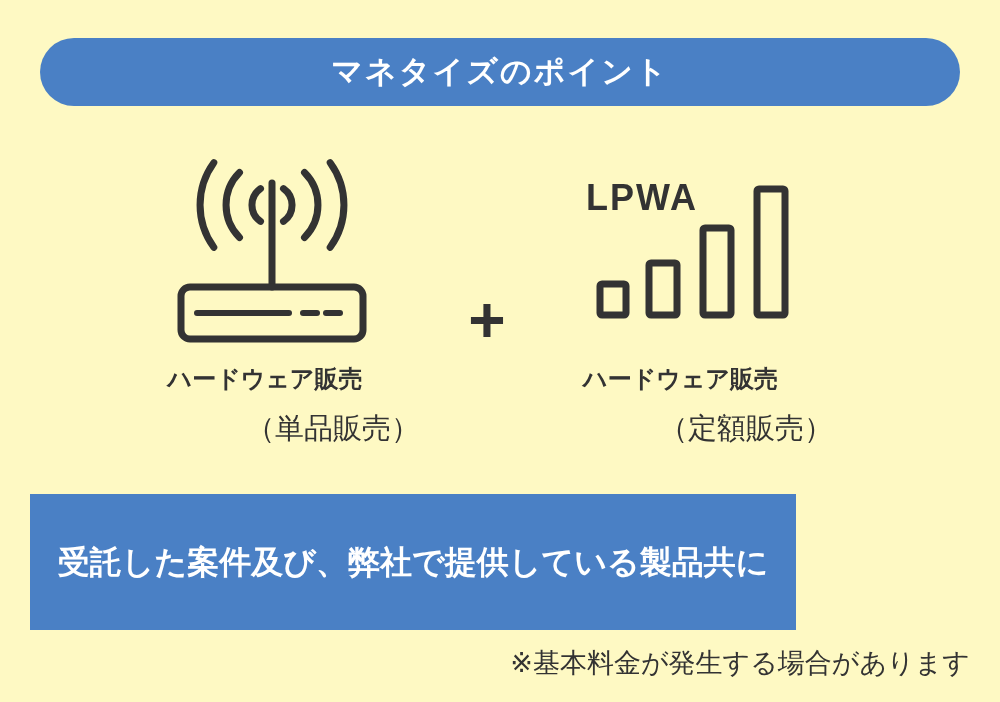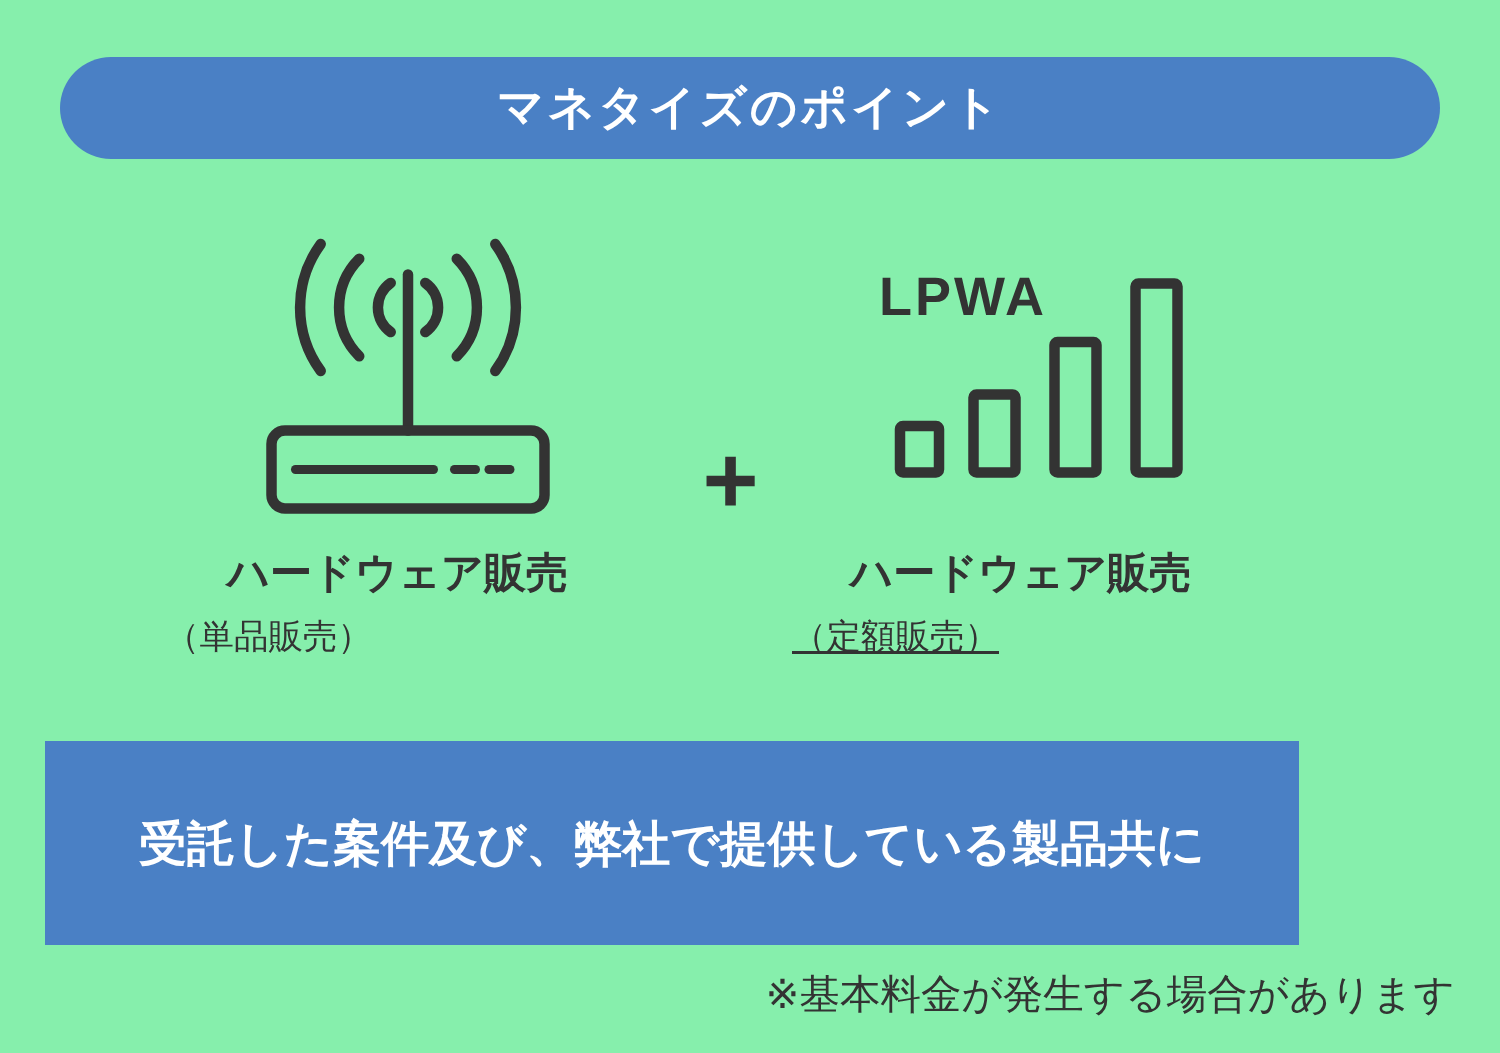--- a/index.html
+++ b/index.html
@@ -4,21 +4,21 @@
 <style>
   html, body {
     margin: 0;
     padding: 0;
     background: #ffffff;
   }
   .slide {
     position: relative;
     width: 1000px;
     height: 702px;
-    background: #86efac;
+    background: #fef9c3;
     overflow: hidden;
     font-family: "Liberation Sans", "DejaVu Sans", sans-serif;
     color: var(--color-ink, #333333);
   }
   .banner {
     position: absolute;
     left: 40px;
     top: 38px;
     width: 920px;
     height: 68px;
@@ -74,42 +74,42 @@
     top: -8px;
     font-size: 36px;
     font-weight: 700;
     letter-spacing: 2px;
     color: var(--color-ink, #333333);
     white-space: nowrap;
   }
   .col-label {
     position: absolute;
     text-align: center;
-    font-size: 28px;
+    font-size: 24px;
     font-weight: 700;
     color: var(--color-ink, #333333);
     white-space: nowrap;
   }
   .col-sublabel {
     position: absolute;
-    text-align: left;
-    font-size: 23px;
+    text-align: right;
+    font-size: 29px;
     font-weight: 500;
     color: var(--color-ink, #333333);
     white-space: nowrap;
   }
   .hw-label    { left: 110px; top: 363px; width: 310px; }
   .hw-sublabel { left: 110px; top: 409px; width: 310px; }
   .sv-label    { left: 528px; top: 363px; width: 305px; }
-  .sv-sublabel { left: 528px; top: 409px; width: 305px; text-decoration: underline; }
+  .sv-sublabel { left: 528px; top: 409px; width: 305px; }
   .summary {
     position: absolute;
     left: 30px;
     top: 494px;
-    width: 836px;
+    width: 766px;
     height: 136px;
     background: var(--color-accent, #4a80c5);
     display: flex;
     align-items: center;
     justify-content: center;
   }
   .summary-text {
     color: #ffffff;
     font-size: 32px;
     font-weight: 700;

